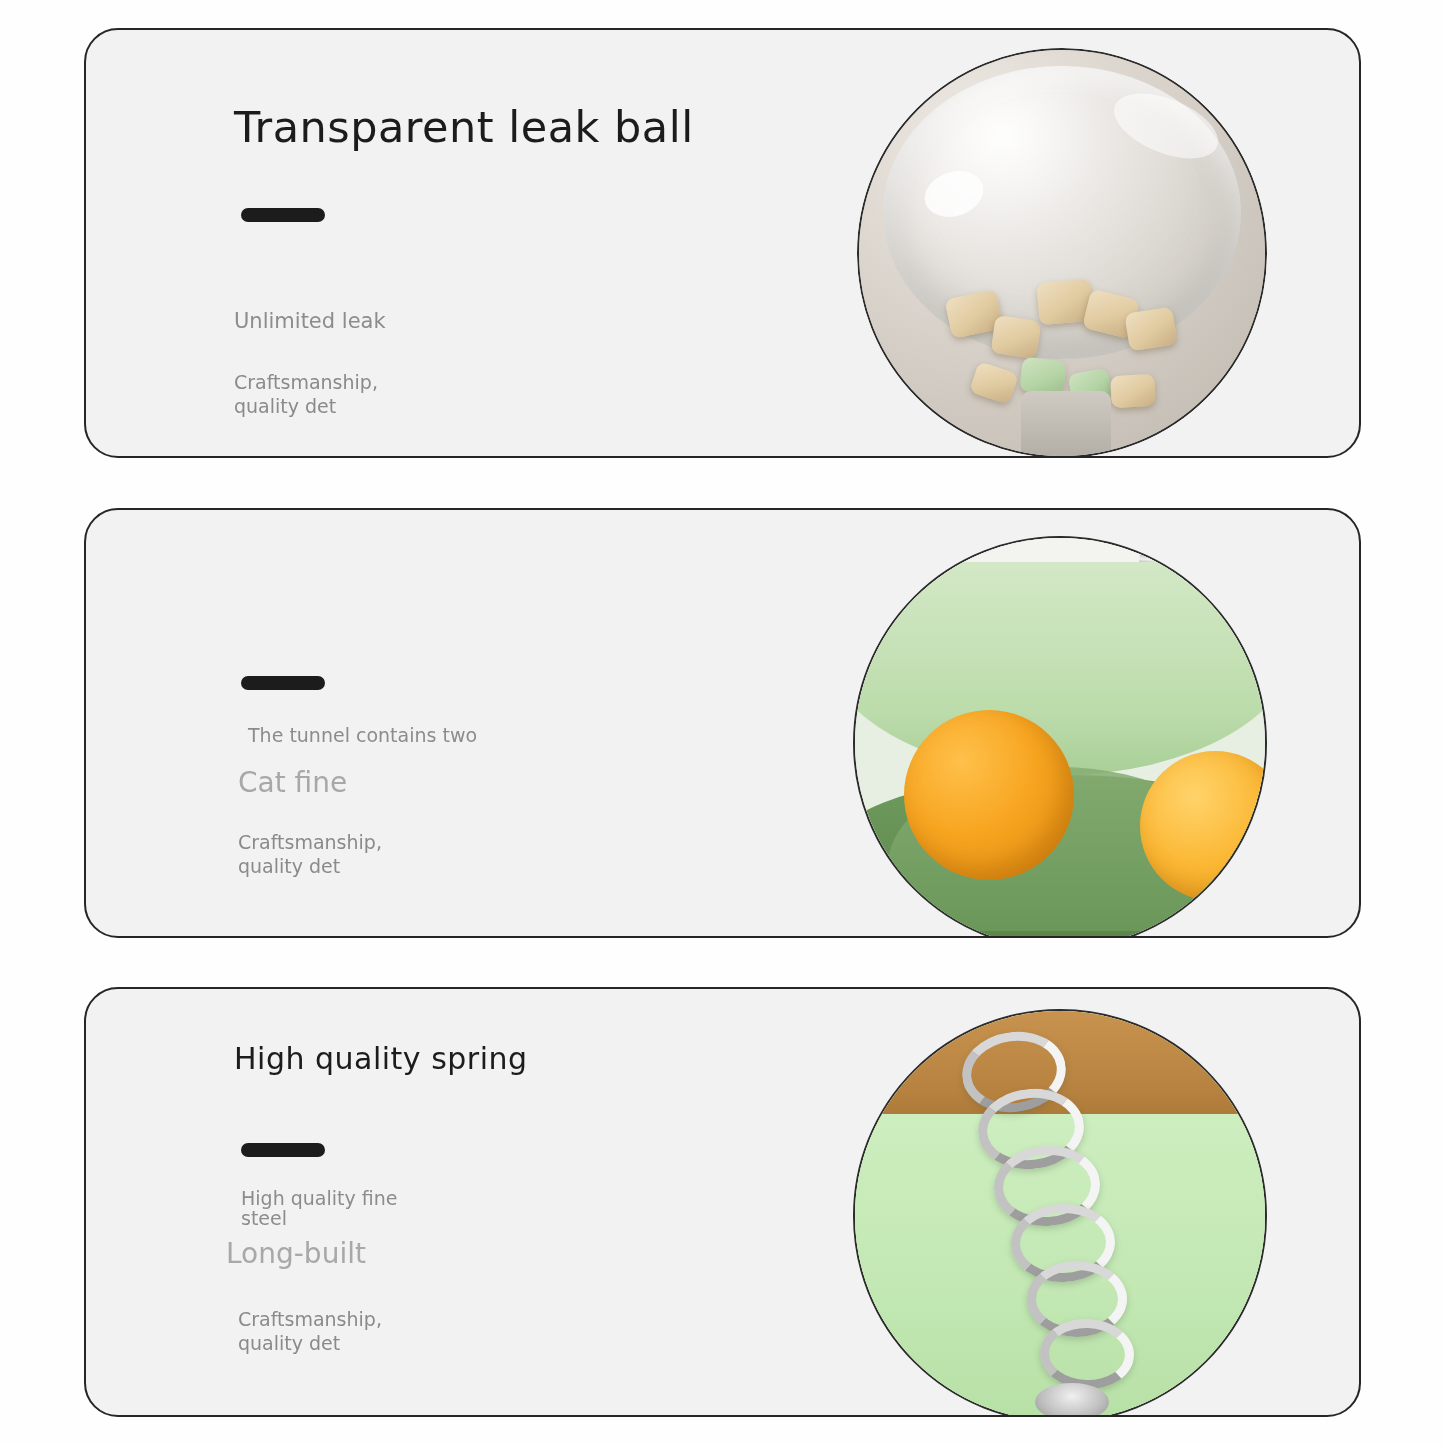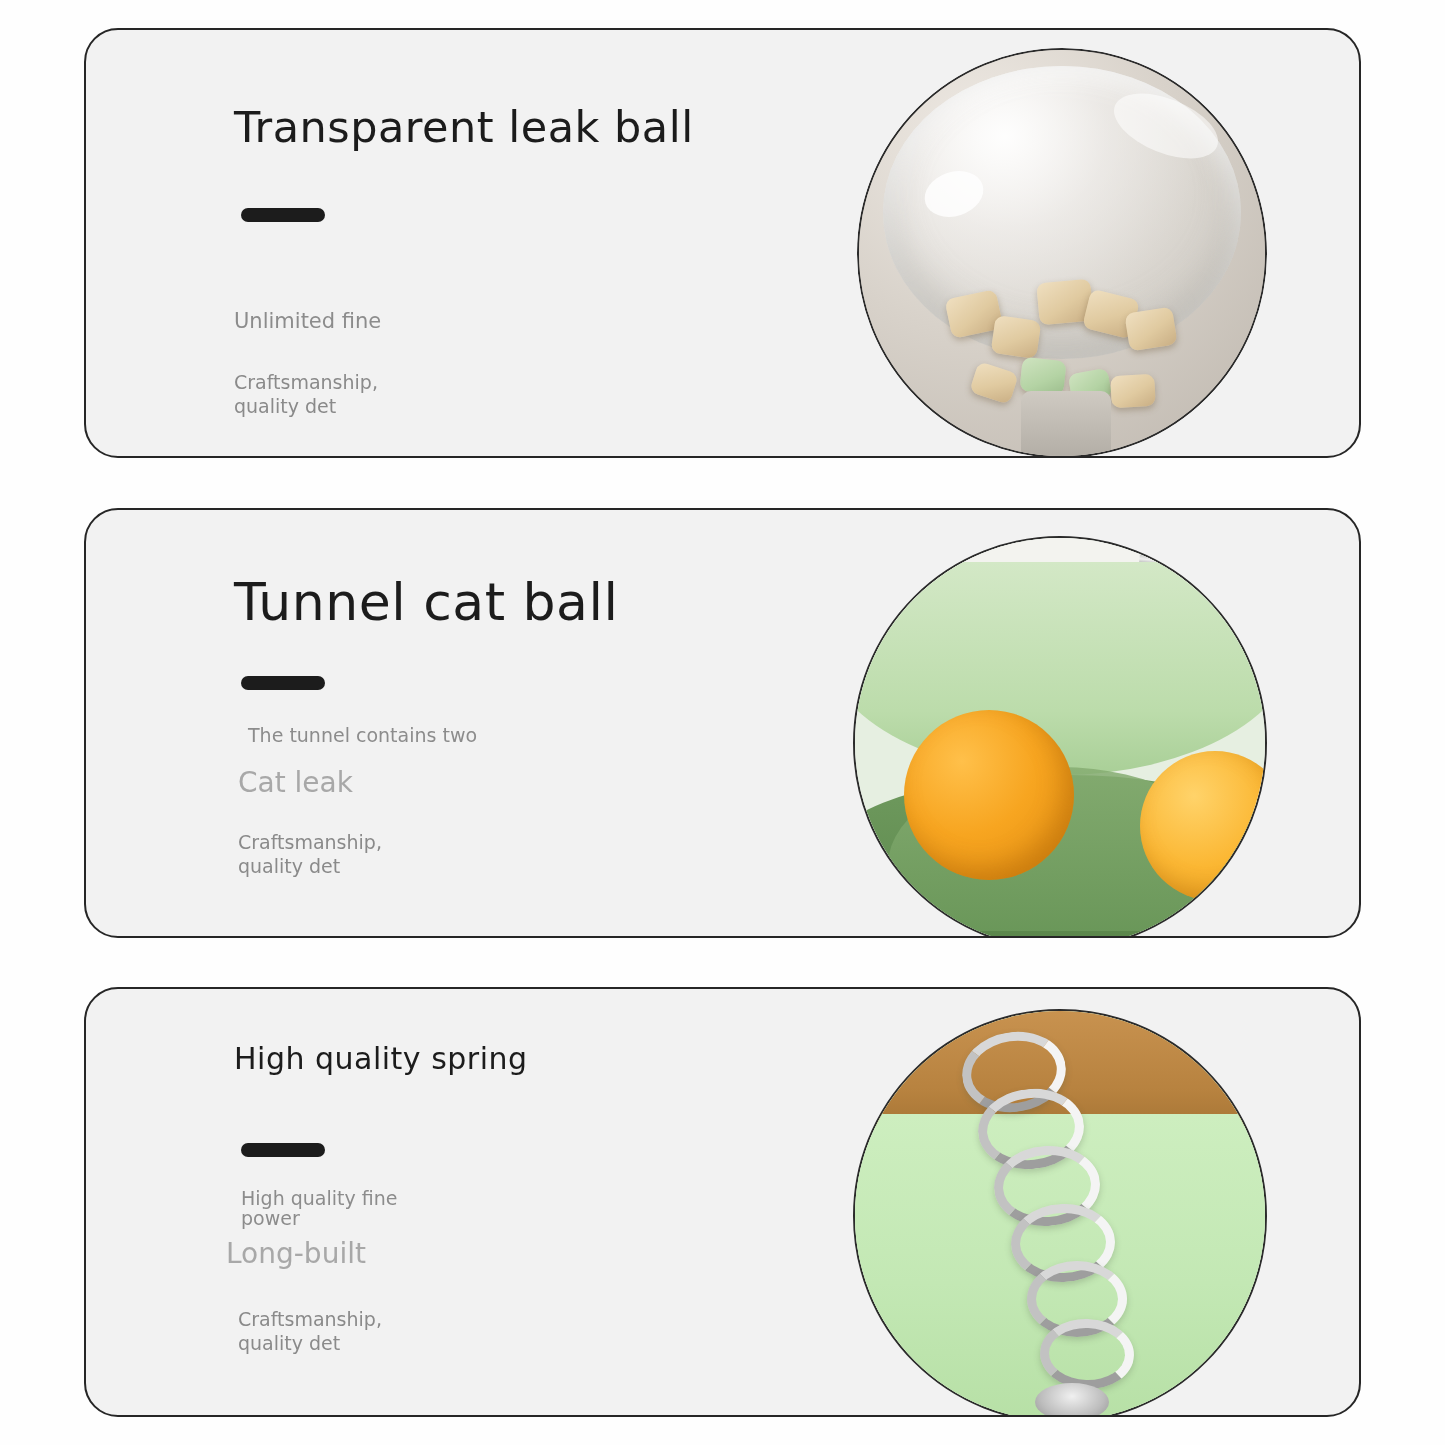--- a/index.html
+++ b/index.html
@@ -238,21 +238,21 @@
 </style>
 </head>
 <body>
 
 <div class="page">
 
   <div class="card">
     <div class="card-text">
       <div class="card-title title-1">Transparent leak ball</div>
       <div class="rule rule-1"></div>
-      <div class="sub-line c1-sub2">Unlimited fine</div>
+      <div class="sub-line c1-sub2">Unlimited leak</div>
       <div class="sub-small c1-sub3">Craftsmanship,
 quality det</div>
     </div>
     <div class="photo photo-1">
       <div class="clip">
         <div class="p1-bg"></div>
         <div class="p1-glass"></div>
         <div class="p1-high1"></div>
         <div class="p1-high2"></div>
         <div class="kibble" style="left:22%; top:60%; width:52px; height:40px; transform:rotate(-12deg);"></div>
@@ -264,24 +264,23 @@
         <div class="kibble kb-green" style="left:52%; top:79%; width:40px; height:30px; transform:rotate(-10deg);"></div>
         <div class="kibble" style="left:28%; top:78%; width:42px; height:32px; transform:rotate(18deg);"></div>
         <div class="kibble" style="left:62%; top:80%; width:44px; height:32px; transform:rotate(-3deg);"></div>
         <div class="p1-base"></div>
       </div>
     </div>
   </div>
 
   <div class="card">
     <div class="card-text">
-      <div class="card-title title-2">Tunnel cat ball</div>
       <div class="rule rule-2"></div>
       <div class="sub-line c2-sub1">The tunnel contains two</div>
-      <div class="sub-strong c2-sub2">Cat leak</div>
+      <div class="sub-strong c2-sub2">Cat fine</div>
       <div class="sub-small c2-sub3">Craftsmanship,
 quality det</div>
     </div>
     <div class="photo photo-2">
       <div class="p2">
         <div class="p2-top"></div>
         <div class="p2-spring"></div>
         <div class="p2-lid"></div>
         <div class="p2-bowl"></div>
         <div class="p2-bowl-inner"></div>
@@ -289,21 +288,21 @@
         <div class="p2-ball2"></div>
       </div>
     </div>
   </div>
 
   <div class="card">
     <div class="card-text">
       <div class="card-title title-3">High quality spring</div>
       <div class="rule rule-3"></div>
       <div class="sub-line c3-sub1">High quality fine
-power</div>
+steel</div>
       <div class="sub-strong c3-sub2">Long-built</div>
       <div class="sub-small c3-sub3">Craftsmanship,
 quality det</div>
     </div>
     <div class="photo photo-3">
       <div class="p3">
         <div class="p3-wood"></div>
         <div class="p3-green"></div>
         <div class="p3-coil" style="left:26%; top:5%;  width:86px; height:62px; transform:rotate(-8deg);"></div>
         <div class="p3-coil" style="left:30%; top:19%; width:88px; height:62px; transform:rotate(-6deg);"></div>

